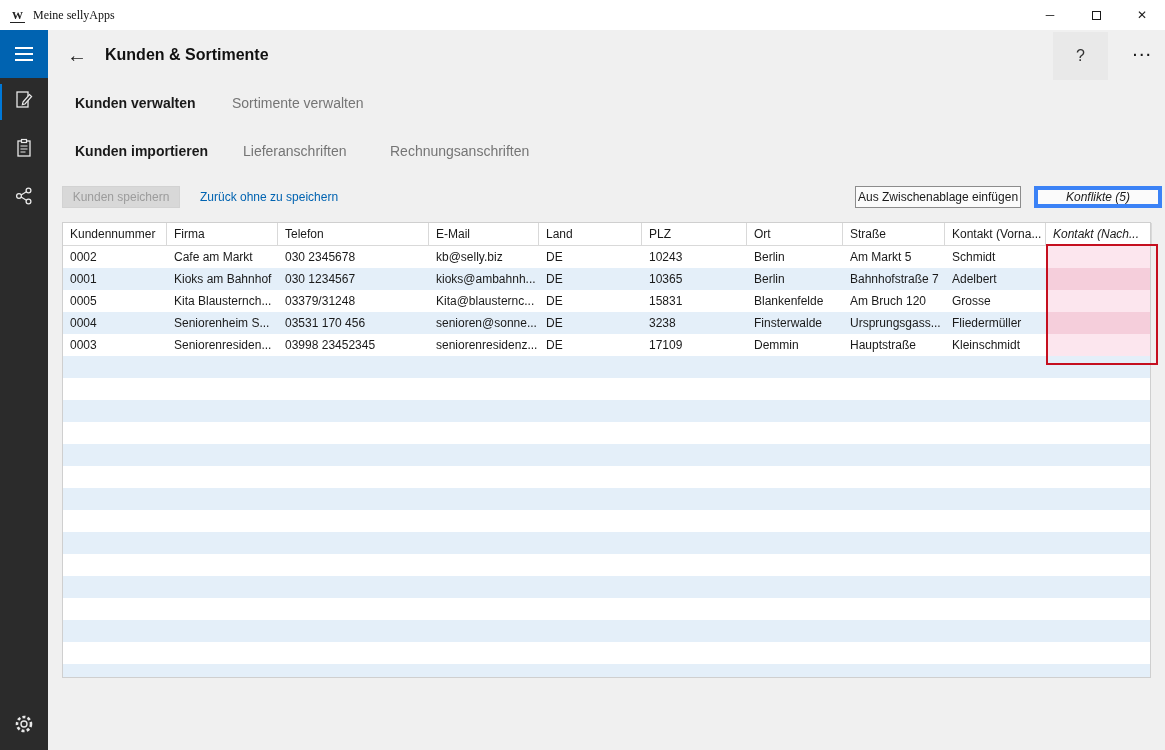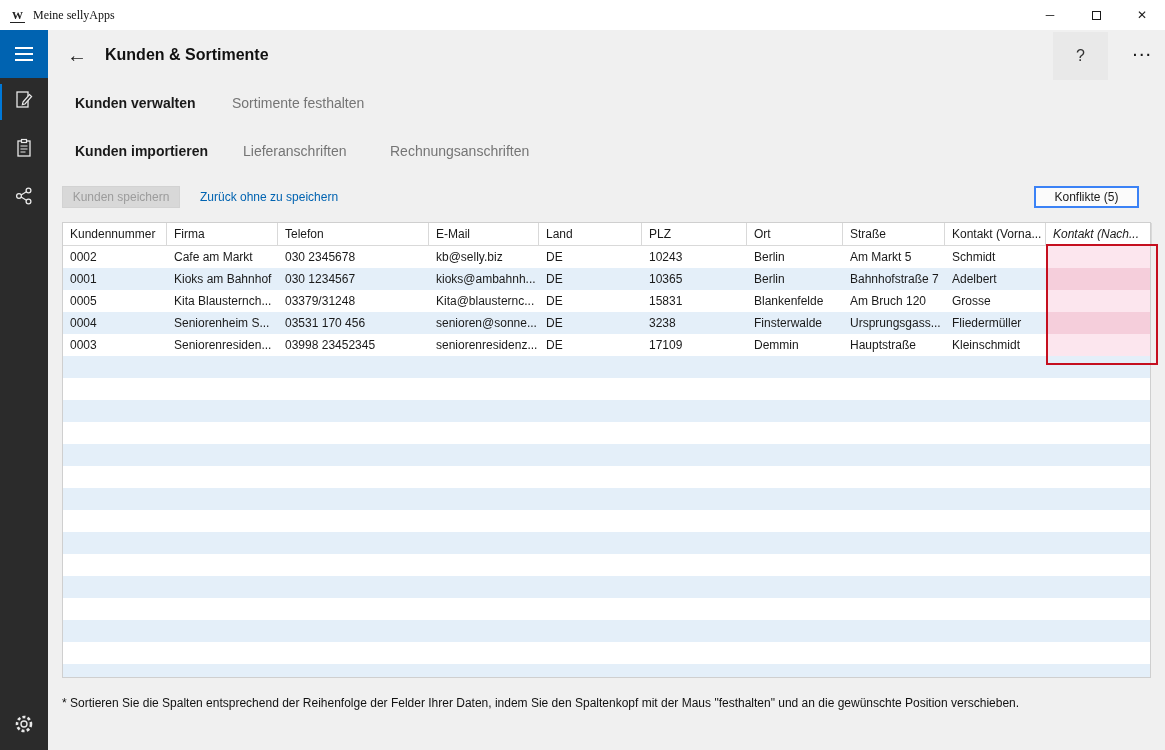--- a/index.html
+++ b/index.html
@@ -38,21 +38,21 @@
   .tabs-secondary { top:113px; }
   .tab { font-size:14px; color:#757575; white-space:nowrap; }
   .tab.active { color:#1a1a1a; font-weight:bold; }
   .t1a { position:absolute; left:27px; } .t1b { position:absolute; left:184px; }
   .t2a { position:absolute; left:27px; } .t2b { position:absolute; left:195px; } .t2c { position:absolute; left:342px; }
 
   .btn { height:22px; font-size:12px; display:inline-flex; align-items:center; justify-content:center; white-space:nowrap; padding:0 10px; }
   .btn-disabled { position:absolute; left:14px; top:156px; width:118px; background:#d8d8d8; color:#9c9c9c; border:1px solid #d2d2d2; }
   .link { position:absolute; left:152px; top:156px; height:22px; line-height:22px; font-size:12px; color:#0063b1; }
   .btn-paste { position:absolute; left:807px; top:156px; width:166px; background:#fbfbfb; border:1px solid #8c8c8c; }
-  .btn-conflicts { position:absolute; left:986px; top:156px; width:105px; background:#fbfbfb; border:2px solid #3b82f6; }
+  .btn-conflicts { position:absolute; left:986px; top:156px; width:128px; background:#fbfbfb; border:4px solid #3b82f6;font-style:italic; }
 
   
   .table { position:absolute; left:14px; top:192px; width:1089px; height:456px; background:#fff; border:1px solid #cfcfcf; }
   .thead { display:flex; height:23px; border-bottom:1px solid #d9d9d9; background:#fff; }
   .th { flex:none; font-size:12px; line-height:22px; padding-left:7px; border-right:1px solid #d9d9d9; white-space:nowrap; overflow:hidden; color:#1a1a1a; }
   .tbody { position:absolute; left:0; top:23px; width:1087px; height:431px; overflow:hidden; }
   .tr { display:flex; height:22px; }
   .tr.stripe { background:#e4eff9; }
   .td { flex:none; font-size:12px; line-height:22px; padding-left:7px; white-space:nowrap; overflow:hidden; }
   .conflict-even { background:#fce6ee; }
@@ -123,31 +123,32 @@
 
   <div class="back-btn">←</div>
   <div class="page-title">Kunden &amp; Sortimente</div>
 
 
   <div class="help-btn">?</div>
   <div class="more-btn">···</div>
 
   <div class="tabs tabs-primary">
     <div class="tab active t1a">Kunden verwalten</div>
-    <div class="tab t1b">Sortimente festhalten</div>
+    <div class="tab t1b">Sortimente verwalten</div>
   </div>
 
   <div class="tabs tabs-secondary">
     <div class="tab active t2a">Kunden importieren</div>
     <div class="tab t2b">Lieferanschriften</div>
     <div class="tab t2c">Rechnungsanschriften</div>
   </div>
 
   <div class="btn btn-disabled">Kunden speichern</div>
   <div class="link">Zurück ohne zu speichern</div>
+  <div class="btn btn-paste">Aus Zwischenablage einfügen</div>
   <div class="btn btn-conflicts">Konflikte (5)</div>
 
   <div class="table">
     <div class="thead">
         <div class="th" style="width: 104px;">Kundennummer</div>
         <div class="th" style="width: 111px;">Firma</div>
         <div class="th" style="width: 151px;">Telefon</div>
         <div class="th" style="width: 110px;">E-Mail</div>
         <div class="th" style="width: 103px;">Land</div>
         <div class="th" style="width: 105px;">PLZ</div>
@@ -394,14 +395,13 @@
           <div class="td" style="width: 105px;"></div>
           <div class="td" style="width: 96px;"></div>
           <div class="td" style="width: 102px;"></div>
           <div class="td" style="width: 101px;"></div>
           <div class="td" style="width: 106px;"></div>
         </div>
       </div>
     <div class="conflict-overlay"></div>
   </div>
 
-  <div class="footer-note">* Sortieren Sie die Spalten entsprechend der Reihenfolge der Felder Ihrer Daten, indem Sie den Spaltenkopf mit der Maus "festhalten" und an die gewünschte Position verschieben.</div>
 </div>
 
 </body></html>

